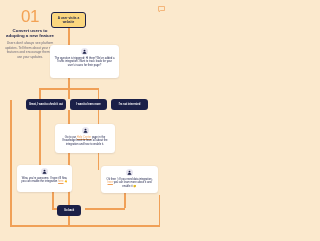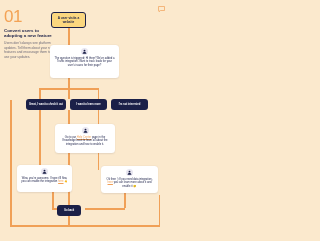--- a/index.html
+++ b/index.html
@@ -6,21 +6,21 @@
   body{
     width:170px;height:241px;
     background:#fbe9cd;
     font-family:"Liberation Sans", sans-serif;
     overflow:hidden;
     position:relative;
   }
   #stage{position:absolute;inset:0;}
 
   
-  .intro{position:absolute;left:4px;top:8px;width:52px;}
+  .intro{position:absolute;left:4px;top:8px;width:52px;text-align:center;}
   .step-num{
     font-size:17px;line-height:17px;font-weight:400;
     color:#f3a254;letter-spacing:-0.5px;
   }
   .intro-title{
     margin-top:3px;
     font-size:4.4px;line-height:5.4px;font-weight:700;
     color:#1b2048;
   }
   .intro-body{

